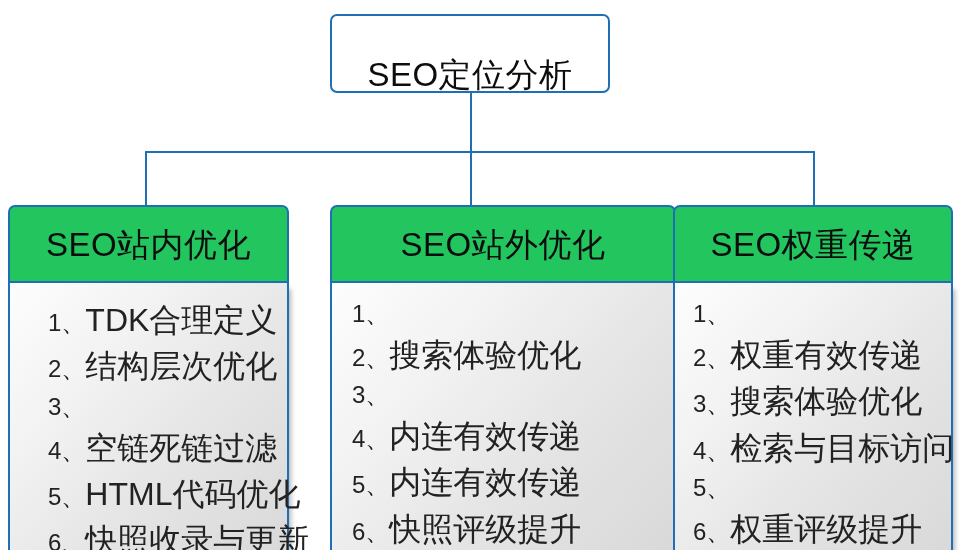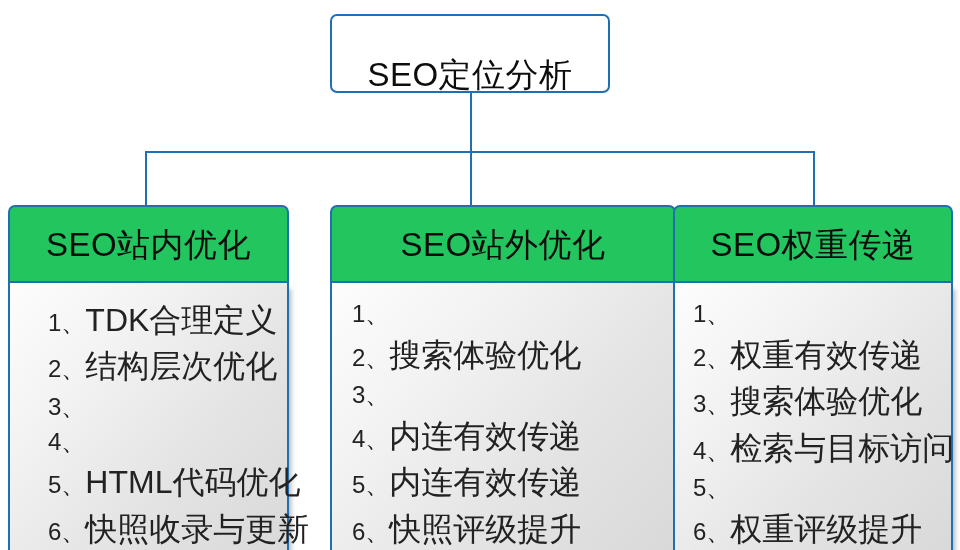--- a/index.html
+++ b/index.html
@@ -152,20 +152,21 @@
         </li>
         <li class="item-row">
           <span class="item-index">2、</span>
           <span class="item-text">结构层次优化</span>
         </li>
         <li class="item-row">
           <span class="item-index">3、</span>
         </li>
         <li class="item-row">
           <span class="item-index">4、</span>
+          <span class="item-text">空链死链过滤</span>
         </li>
         <li class="item-row">
           <span class="item-index">5、</span>
           <span class="item-text">HTML代码优化</span>
         </li>
         <li class="item-row">
           <span class="item-index">6、</span>
           <span class="item-text">快照收录与更新</span>
         </li>
       </ul>

